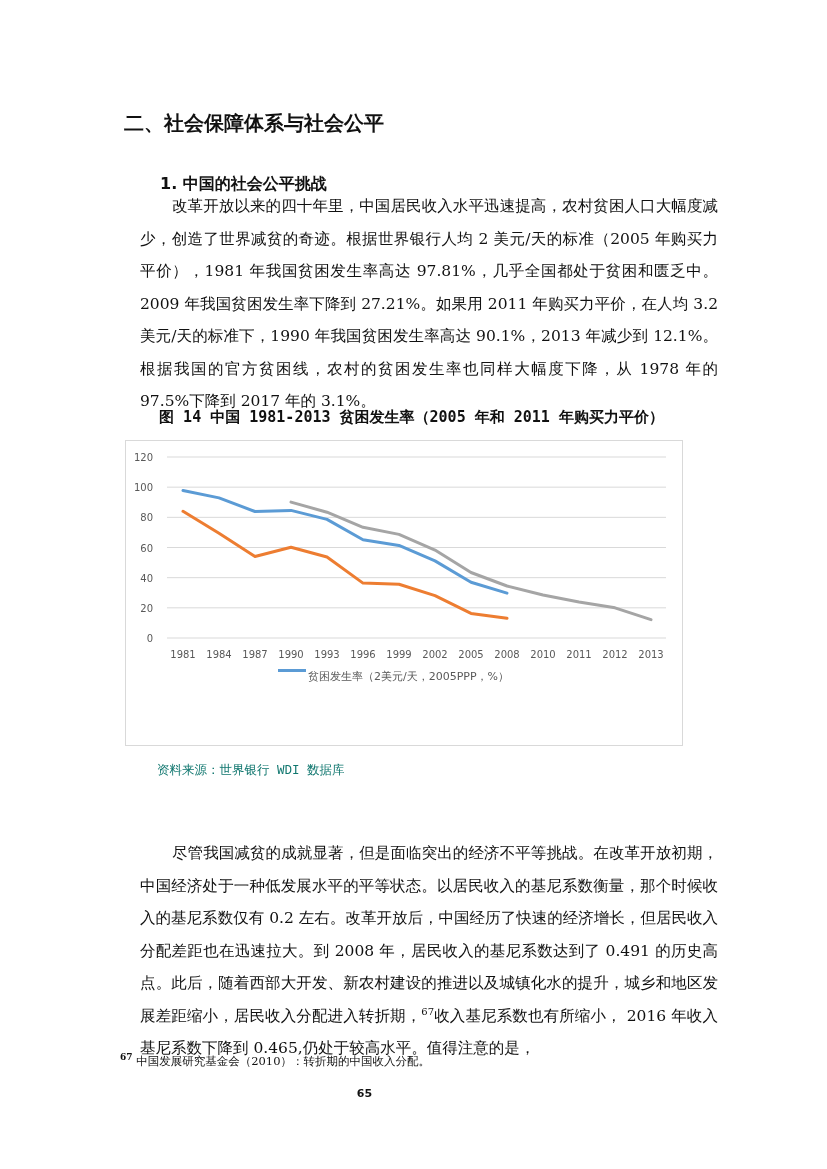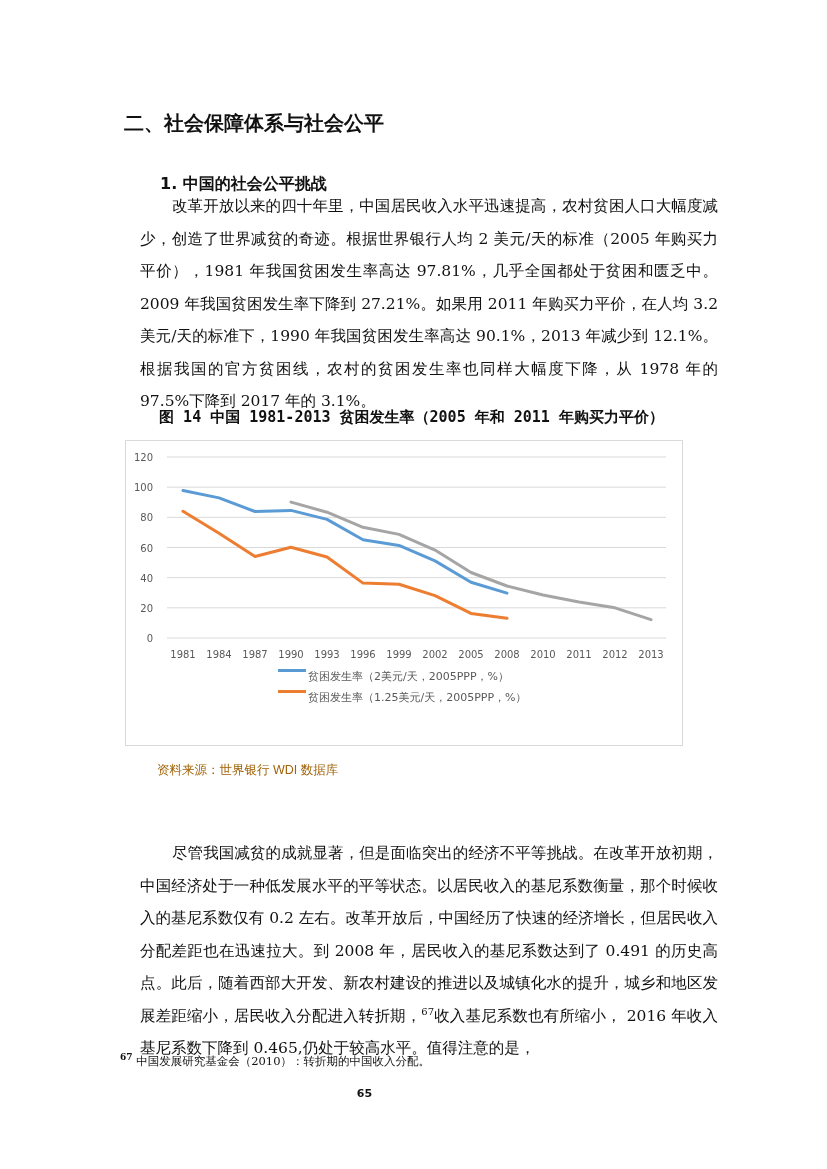--- a/index.html
+++ b/index.html
@@ -11,22 +11,22 @@
         font-weight:bold; font-size:16px;margin-top:28px; }
   .para { position:absolute; left:124px; width:578px; font-size:15.5px; line-height:32.5px;
           text-align:justify; text-indent:32px; margin:16px; }
   .p1 { top:174px; }
   .p2 { top:821px; }
   .fig-title { position:absolute; left:0; width:823px; top:408px; text-align:center;
                font-family:"DejaVu Sans Mono", monospace; font-weight:bold; font-size:15px; }
   .chart { position:absolute; left:125px; top:440px; width:558px; height:306px;
            border:1px solid #d9d9d9; box-sizing:border-box; }
   .chart svg { position:absolute; left:-1px; top:-1px; }
-  .source { position:absolute; left:157px; top:762px; font-family:Liberation Sans, sans-serif;
-            font-size:12.5px; color:#a16207; }
+  .source { position:absolute; left:157px; top:762px; font-family:Liberation Mono, monospace;
+            font-size:12.5px; color:#0f766e; }
   .sup { font-size:10px; vertical-align:super; line-height:0; }
   .footnote { position:absolute; left:120px; top:1052px; font-size:11.5px; }
   .footnote .fn-mark { font-size:9px; vertical-align:super; font-weight:bold; }
   .pageno { position:absolute; left:0; width:729px; top:1087px; text-align:center;
             font-family:"DejaVu Sans", sans-serif; font-weight:bold; font-size:11px; }
   .legend { position:absolute; left:152px; top:228px; font-family:"DejaVu Sans", sans-serif; font-size:11px; color:#595959; }
   .legend-item { height:21px; display:flex; align-items:flex-start; }
   .legend-swatch { width:28px; height:3px; margin-right:2px; }
 </style>
 </head>
@@ -71,24 +71,20 @@
       <text x="526" y="218" text-anchor="middle" font-size="10" fill="#595959" font-family="DejaVu Sans, sans-serif">2013</text>
       <polyline points="58,50.5 94,57.9 130,71.5 166,70.4 202,79.4 238,99.8 274,105.4 310,120.9 346,142.3 382,153.1" fill="none" stroke="#5B9BD5" stroke-width="3" stroke-linejoin="round" stroke-linecap="round"></polyline>
       <polyline points="58,71.3 94,93.3 130,116.5 166,107.2 202,117.0 238,143.1 274,144.3 310,155.6 346,173.4 382,178.2" fill="none" stroke="#ED7D31" stroke-width="3" stroke-linejoin="round" stroke-linecap="round"></polyline>
       <polyline points="166,62.1 202,72.2 238,87.3 274,94.4 310,110.1 346,132.5 382,146.0 418,155.0 454,162.0 490,167.8 526,179.7" fill="none" stroke="#A5A5A5" stroke-width="3" stroke-linejoin="round" stroke-linecap="round"></polyline>
     </svg>
   <div class="legend" id="chart-legend">
       <div class="legend-item">
         <span class="legend-swatch" style="background: rgb(91, 155, 213);"></span>
         <span>贫困发生率（2美元/天，2005PPP，%）</span>
       </div>
-      <div class="legend-item">
-        <span class="legend-swatch" style="background: rgb(237, 125, 49);"></span>
-        <span>贫困发生率（1.25美元/天，2005PPP，%）</span>
-      </div>
     </div>
 </div>
 
 <div class="source">资料来源：世界银行 WDI 数据库</div>
 
 <p class="para p2"><span>尽管我国减贫的成就显著，但是面临突出的经济不平等挑战。在改革开放初期，中国经济处于一种低发展水平的平等状态。以居民收入的基尼系数衡量，那个时候收入的基尼系数仅有 0.2 左右。改革开放后，中国经历了快速的经济增长，但居民收入分配差距也在迅速拉大。到 2008 年，居民收入的基尼系数达到了 0.491 的历史高点。此后，随着西部大开发、新农村建设的推进以及城镇化水的提升，城乡和地区发展差距缩小，居民收入分配进入转折期，</span><span class="sup">67</span><span>收入基尼系数也有所缩小， 2016 年收入基尼系数下降到 0.465,仍处于较高水平。值得注意的是，</span></p>
 
 <div class="footnote"><span class="fn-mark">67</span> <span>中国发展研究基金会（2010）：转折期的中国收入分配。</span></div>
 
 <div class="pageno">65</div>

